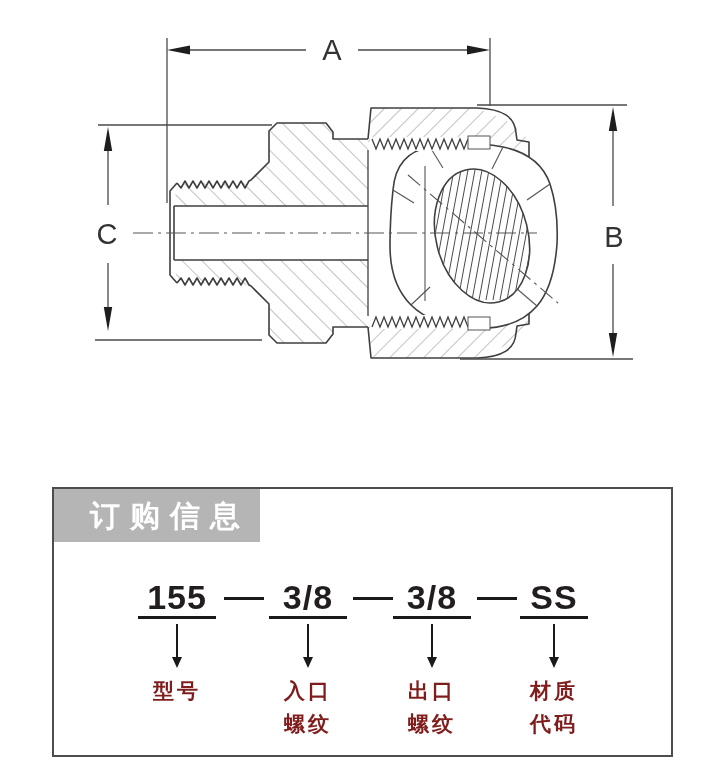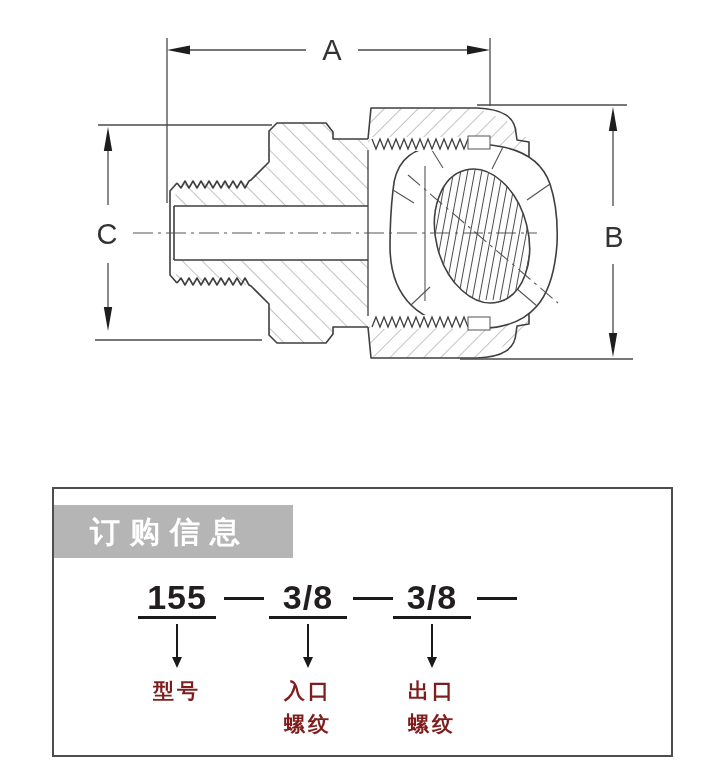--- a/index.html
+++ b/index.html
@@ -8,21 +8,21 @@
   
   #drawing{position:absolute;left:0;top:0;width:722px;height:470px;}
   .dim-text{font-family:"Liberation Sans",sans-serif;font-size:29px;fill:#333333;}
 
   
   .order-box{
     position:absolute;left:52px;top:487px;width:621px;height:270px;
     border:2px solid #4d4d4d;background:#ffffff;box-sizing:border-box;
   }
   .order-banner{
-    position:absolute;left:0;top:16px;width:239px;height:53px;
+    position:absolute;left:0;top:0;width:206px;height:53px;
     background:#b5b5b5;color:#ffffff;
     font-size:30px;font-weight:bold;line-height:53px;
     letter-spacing:10px;padding-left:36px;box-sizing:border-box;
     white-space:nowrap;
   }
   .segment{
     position:absolute;top:90px;width:130px;
     display:flex;flex-direction:column;align-items:center;
   }
   .seg-value{
@@ -199,14 +199,26 @@
         <div class="head"></div>
       </div>
     <div class="seg-labels">
       <div>出口</div>
       <div>螺纹</div>
     </div>
   </div>
 
   <div class="code-dash" style="left:423px;width:40px;"></div>
 
+  <div class="segment" style="left:435px;">
+    <div class="seg-value">SS</div>
+    <div class="seg-underline" style="width:68px;"></div>
+    <div class="seg-arrow">
+        <div class="stem"></div>
+        <div class="head"></div>
+      </div>
+    <div class="seg-labels">
+      <div>材质</div>
+      <div>代码</div>
+    </div>
+  </div>
 
 </div>
 
 </body></html>

